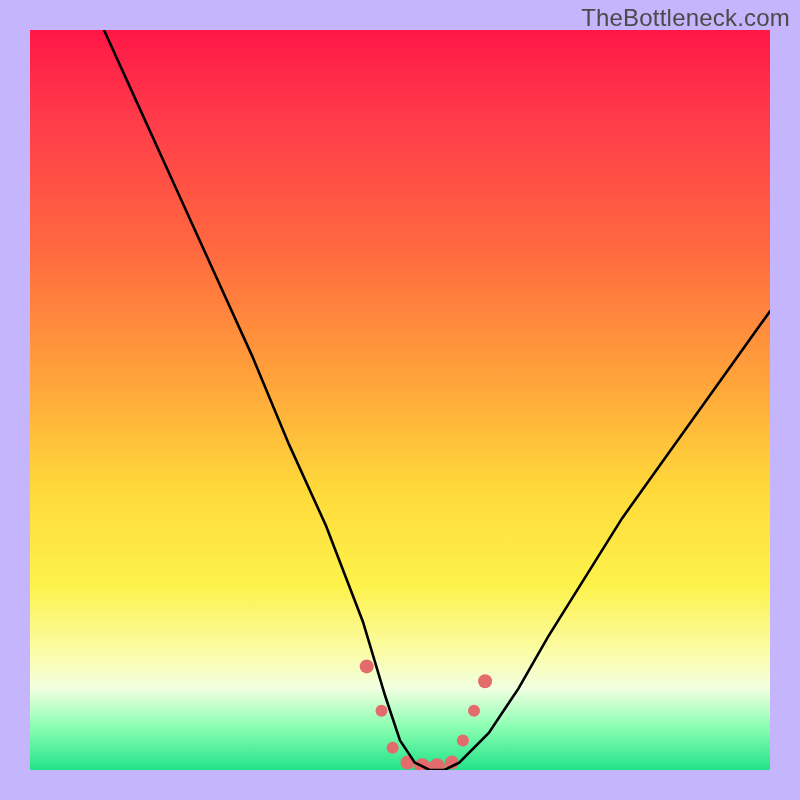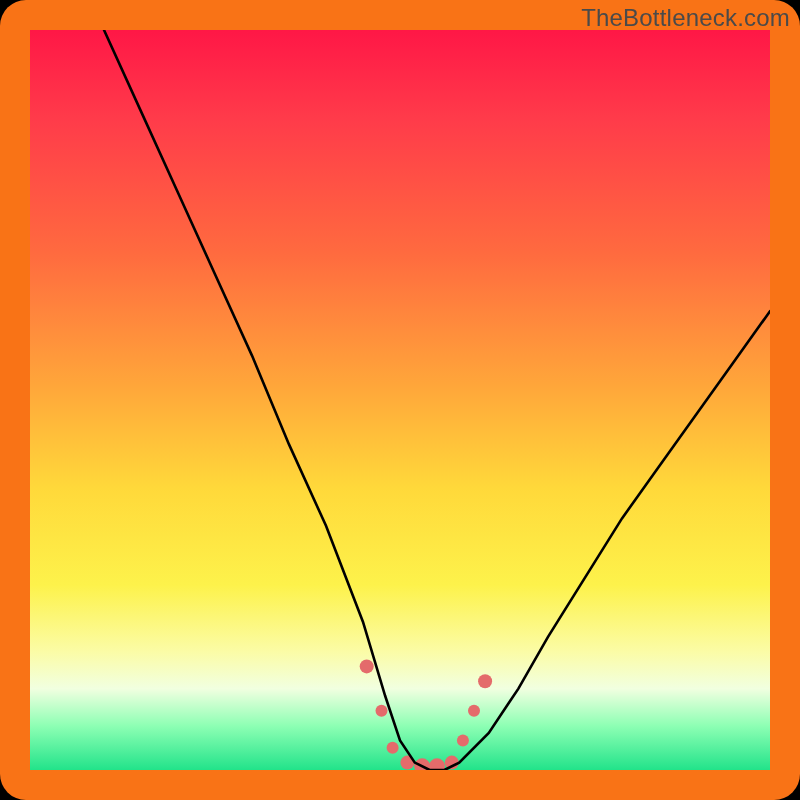--- a/index.html
+++ b/index.html
@@ -10,22 +10,21 @@
     background: #000;
     overflow: hidden;
     font-family: Arial, Helvetica, sans-serif;
   }
   .frame {
     position: absolute;
     left: 0;
     top: 0;
     width: 800px;
     height: 800px;
-    background: #f97316;
-    border-radius: 26px;
+    background: #c4b5fd;
   }
   .plot {
     position: absolute;
     left: 30px;
     top: 30px;
     width: 740px;
     height: 740px;
     
     background: linear-gradient(
       to bottom,

